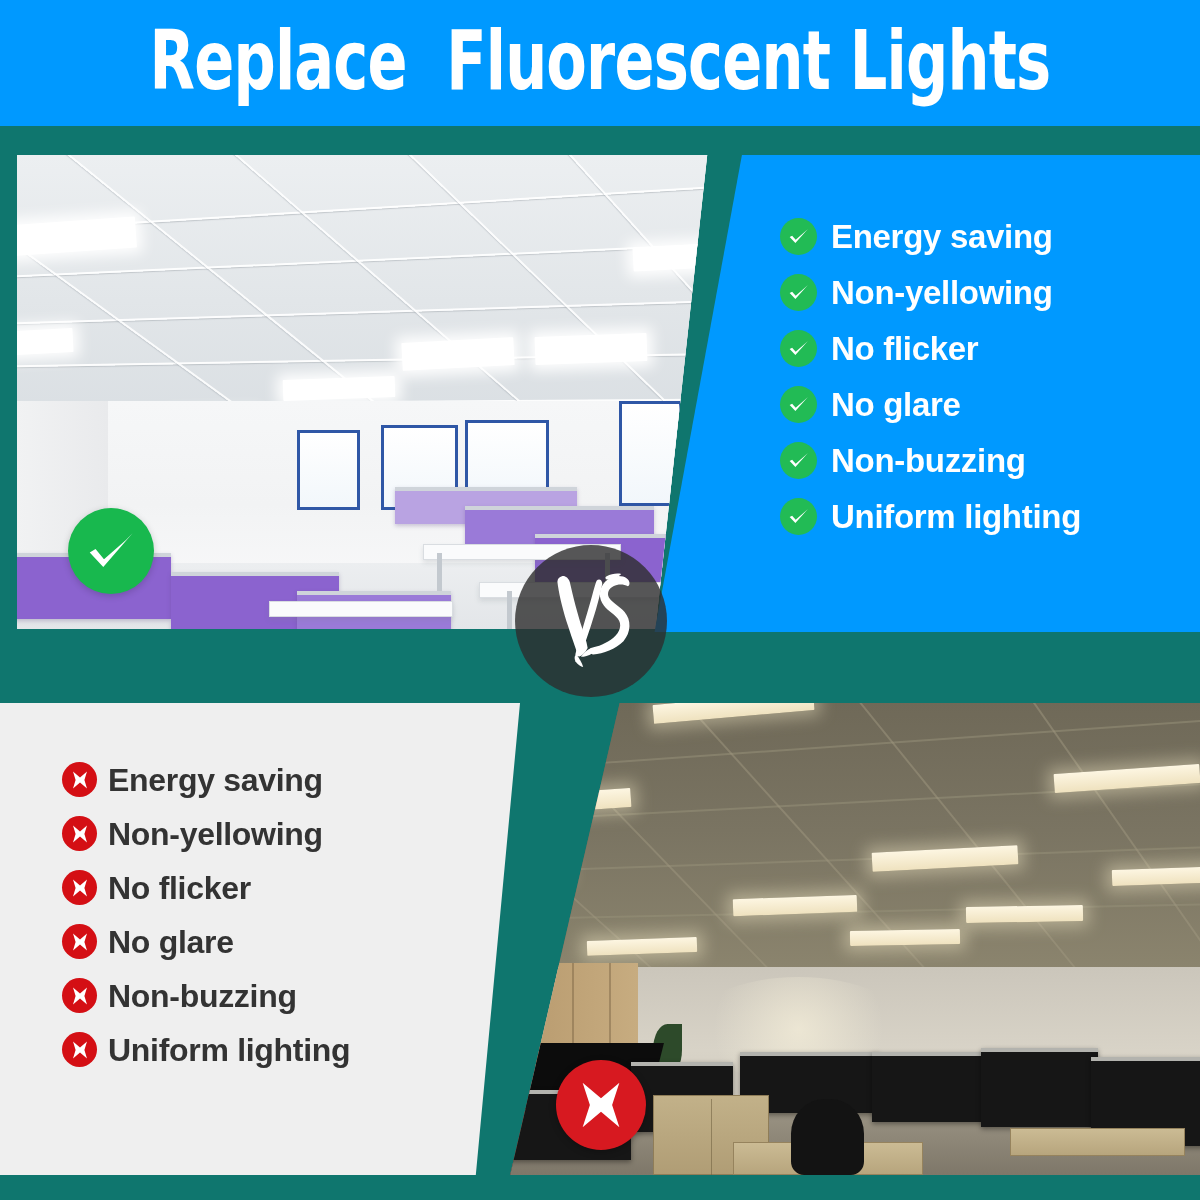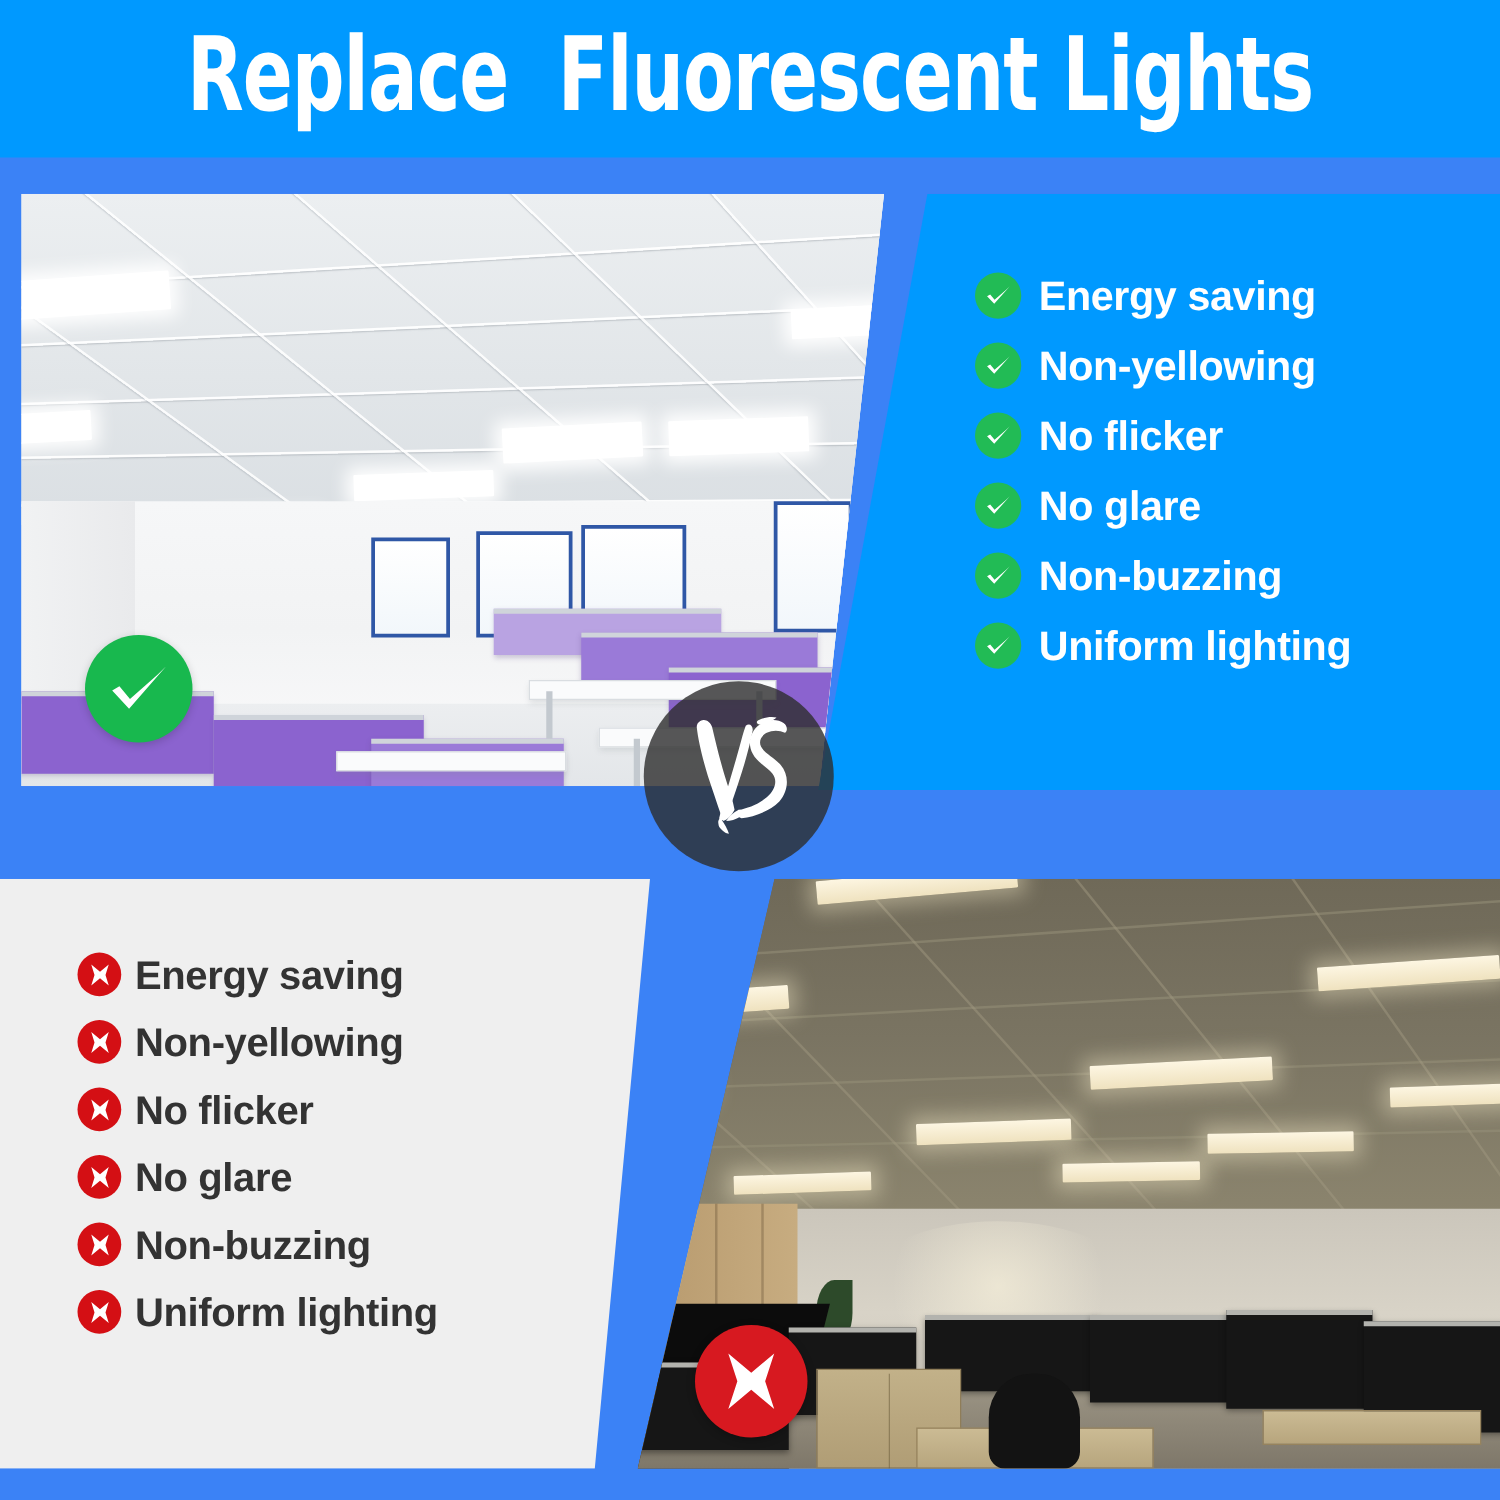--- a/index.html
+++ b/index.html
@@ -1,17 +1,17 @@
 <!DOCTYPE html>
 <html><head>
 <meta charset="utf-8">
 <style>
   html,body{margin:0;padding:0;background:#ffffff;}
   body{width:1200px;height:1200px;font-family:"Liberation Sans",sans-serif;overflow:hidden;}
-  #stage{position:relative;width:1200px;height:1200px;background:#3b82f6;overflow:hidden;}
+  #stage{position:relative;width:1200px;height:1200px;background:#0f766e;overflow:hidden;}
 
   
   .banner{position:absolute;left:0;top:0;width:1200px;height:126px;background:#0099ff;}
   .banner-title{
     position:absolute;left:0;top:0;width:1200px;height:126px;
     display:flex;align-items:center;justify-content:center;
     color:#ffffff;white-space:pre;
     font-family:"Liberation Sans Narrow","DejaVu Sans Condensed","Liberation Sans",sans-serif;
     font-weight:700;font-size:82px;letter-spacing:-1px;
     transform:scaleX(.80);transform-origin:center center;

